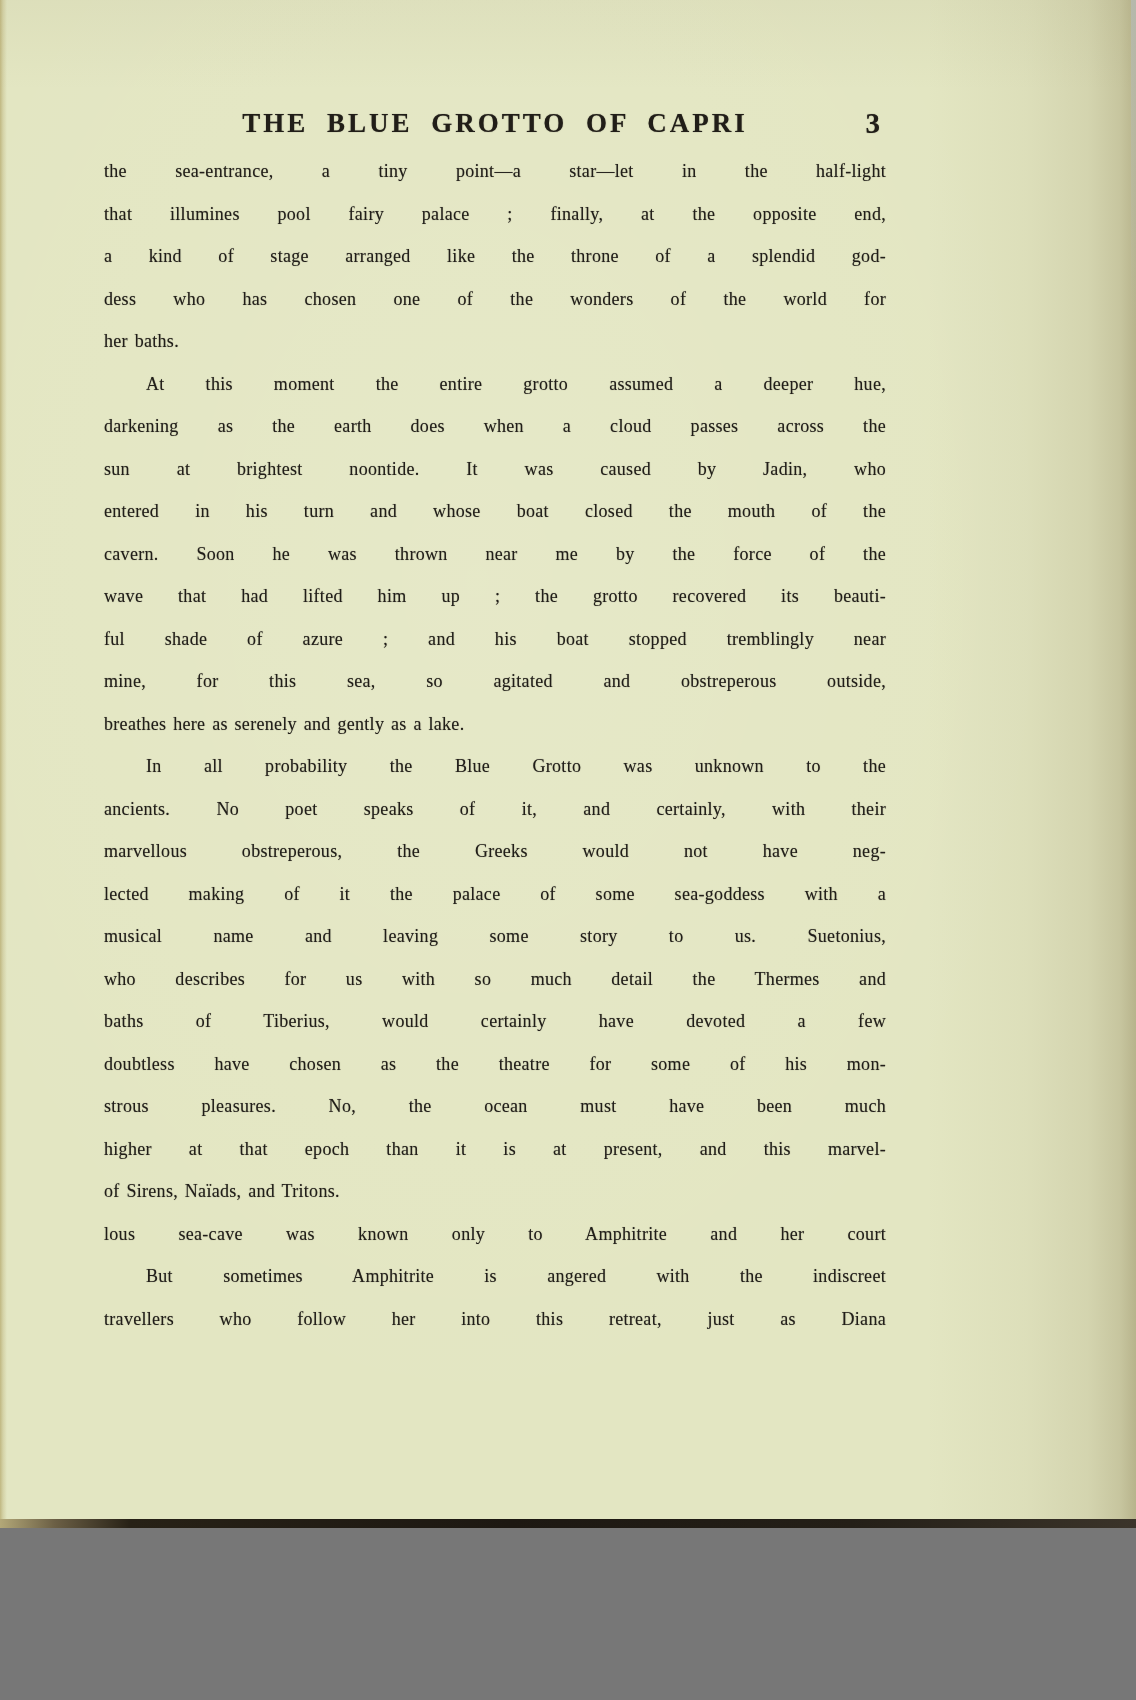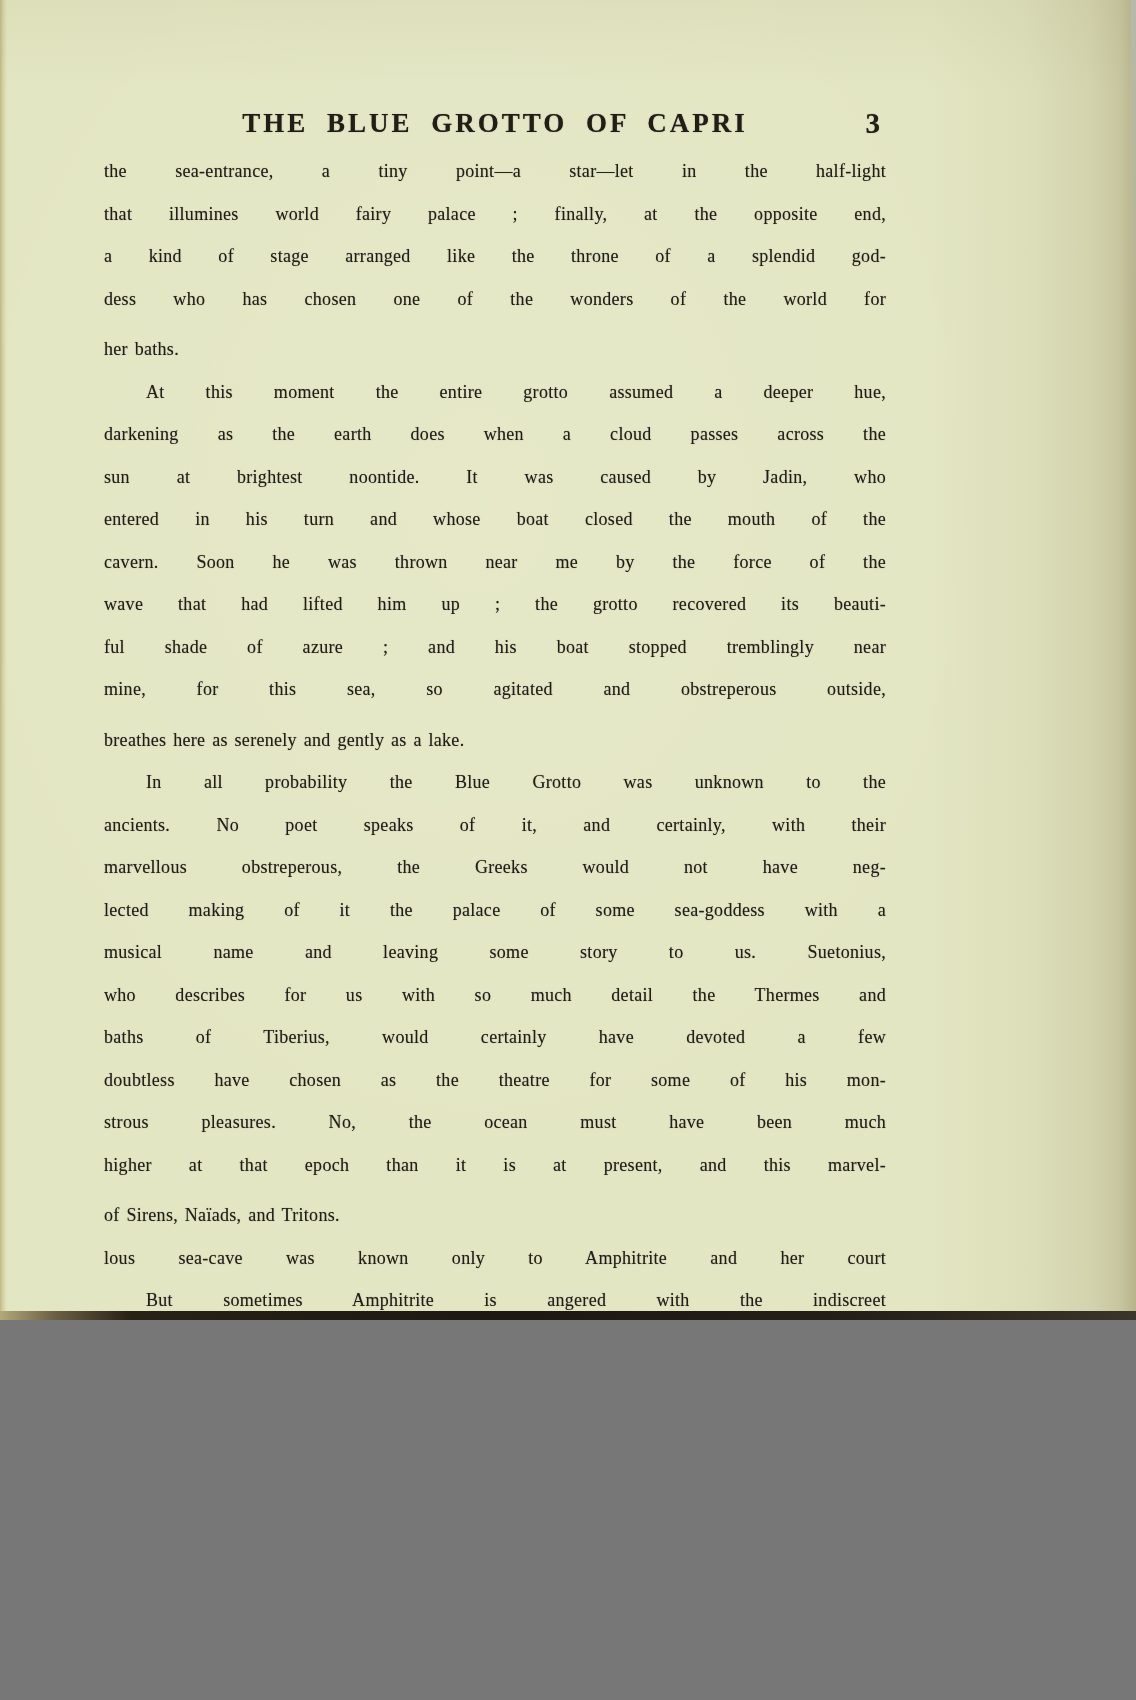--- a/index.html
+++ b/index.html
@@ -1,21 +1,21 @@
 <!DOCTYPE html>
 <html><head>
 <meta charset="utf-8">
 <style>
   html, body { margin: 0; padding: 0; }
   body { background: #777; }
 
   .page {
     position: relative;
     width: 1136px;
-    height: 1320px;
+    height: 1528px;
     overflow: hidden;
     font-family: "Liberation Serif", "DejaVu Serif", serif;
     background-color: #e3e6c2;
     background-image:
       
       linear-gradient(90deg, rgba(158,138,66,0.50) 0px, rgba(158,138,66,0.22) 3px, rgba(0,0,0,0) 7px),
       
       linear-gradient(270deg, rgba(118,104,58,0.40) 0px, rgba(118,104,58,0.26) 16px, rgba(118,104,58,0.14) 48px, rgba(118,104,58,0.06) 110px, rgba(0,0,0,0) 210px),
       
       linear-gradient(180deg, rgba(120,110,70,0.06) 0px, rgba(0,0,0,0) 90px),
@@ -58,21 +58,21 @@
     font-size: 18px;
     line-height: 42.5px;
     letter-spacing: 0.3px;
     word-spacing: 2px;
     text-shadow: 0 0 1px rgba(33,30,24,0.45);
   }
   .line {
     text-align: justify;
     text-align-last: justify;
   }
-  .line.unjust { text-align-last: left; margin-top: 8px; }
+  .line.unjust { text-align-last: left; }
   .line.indent { text-indent: 42px; }
 
   .bottom-edge {
     position: absolute;
     left: 0; right: 0; bottom: 0;
     height: 9px;
     background: linear-gradient(90deg,
       #b3a878 0px, #6b5f45 55px, #272116 130px,
       #1d1812 45%, #241f17 75%, #3b342a 100%);
   }
@@ -88,21 +88,21 @@
 
 <div class="page">
 
   <div class="page-header">
     <span class="running-title">THE BLUE GROTTO OF CAPRI</span>
     <span class="page-number">3</span>
   </div>
 
   <div class="page-body">
       <div class="line">the sea-entrance, a tiny point—a star—let in the half-light</div>
-      <div class="line">that illumines world fairy palace ; finally, at the opposite end,</div>
+      <div class="line">that illumines pool fairy palace ; finally, at the opposite end,</div>
       <div class="line">a kind of stage arranged like the throne of a splendid god-</div>
       <div class="line">dess who has chosen one of the wonders of the world for</div>
       <div class="line unjust">her baths.</div>
       <div class="line indent">At this moment the entire grotto assumed a deeper hue,</div>
       <div class="line">darkening as the earth does when a cloud passes across the</div>
       <div class="line">sun at brightest noontide. It was caused by Jadin, who</div>
       <div class="line">entered in his turn and whose boat closed the mouth of the</div>
       <div class="line">cavern. Soon he was thrown near me by the force of the</div>
       <div class="line">wave that had lifted him up ; the grotto recovered its beauti-</div>
       <div class="line">ful shade of azure ; and his boat stopped tremblingly near</div>

